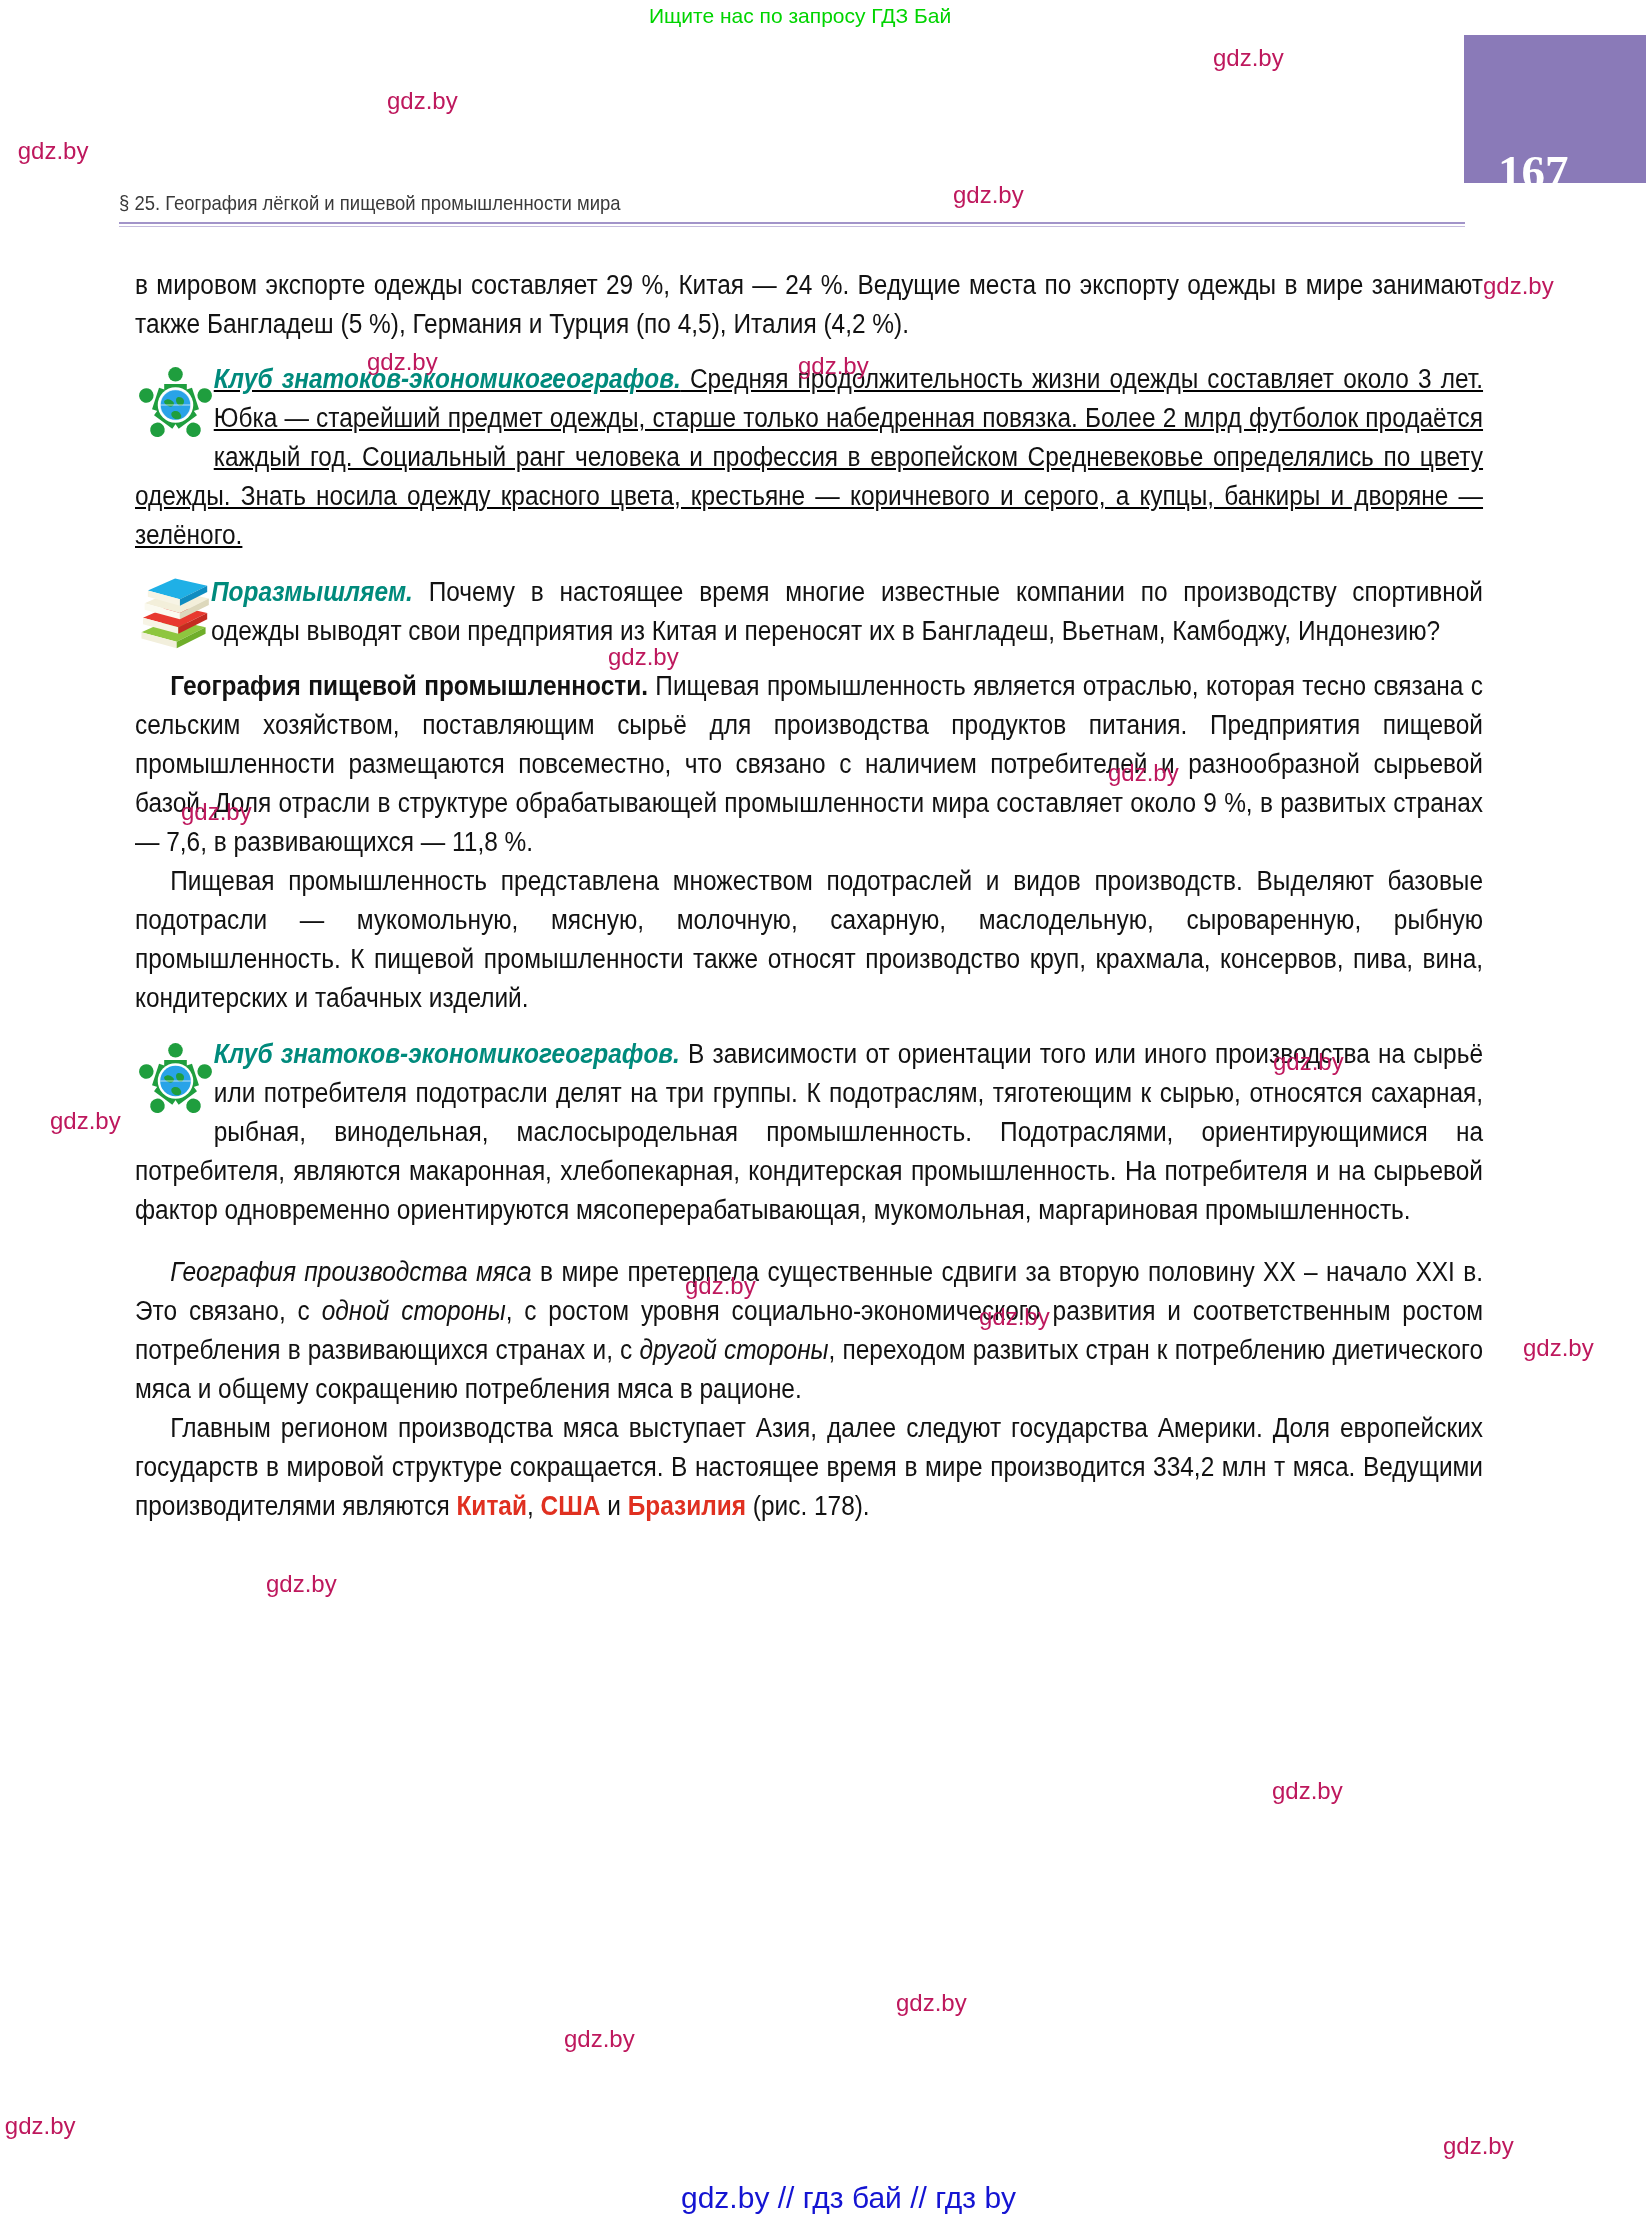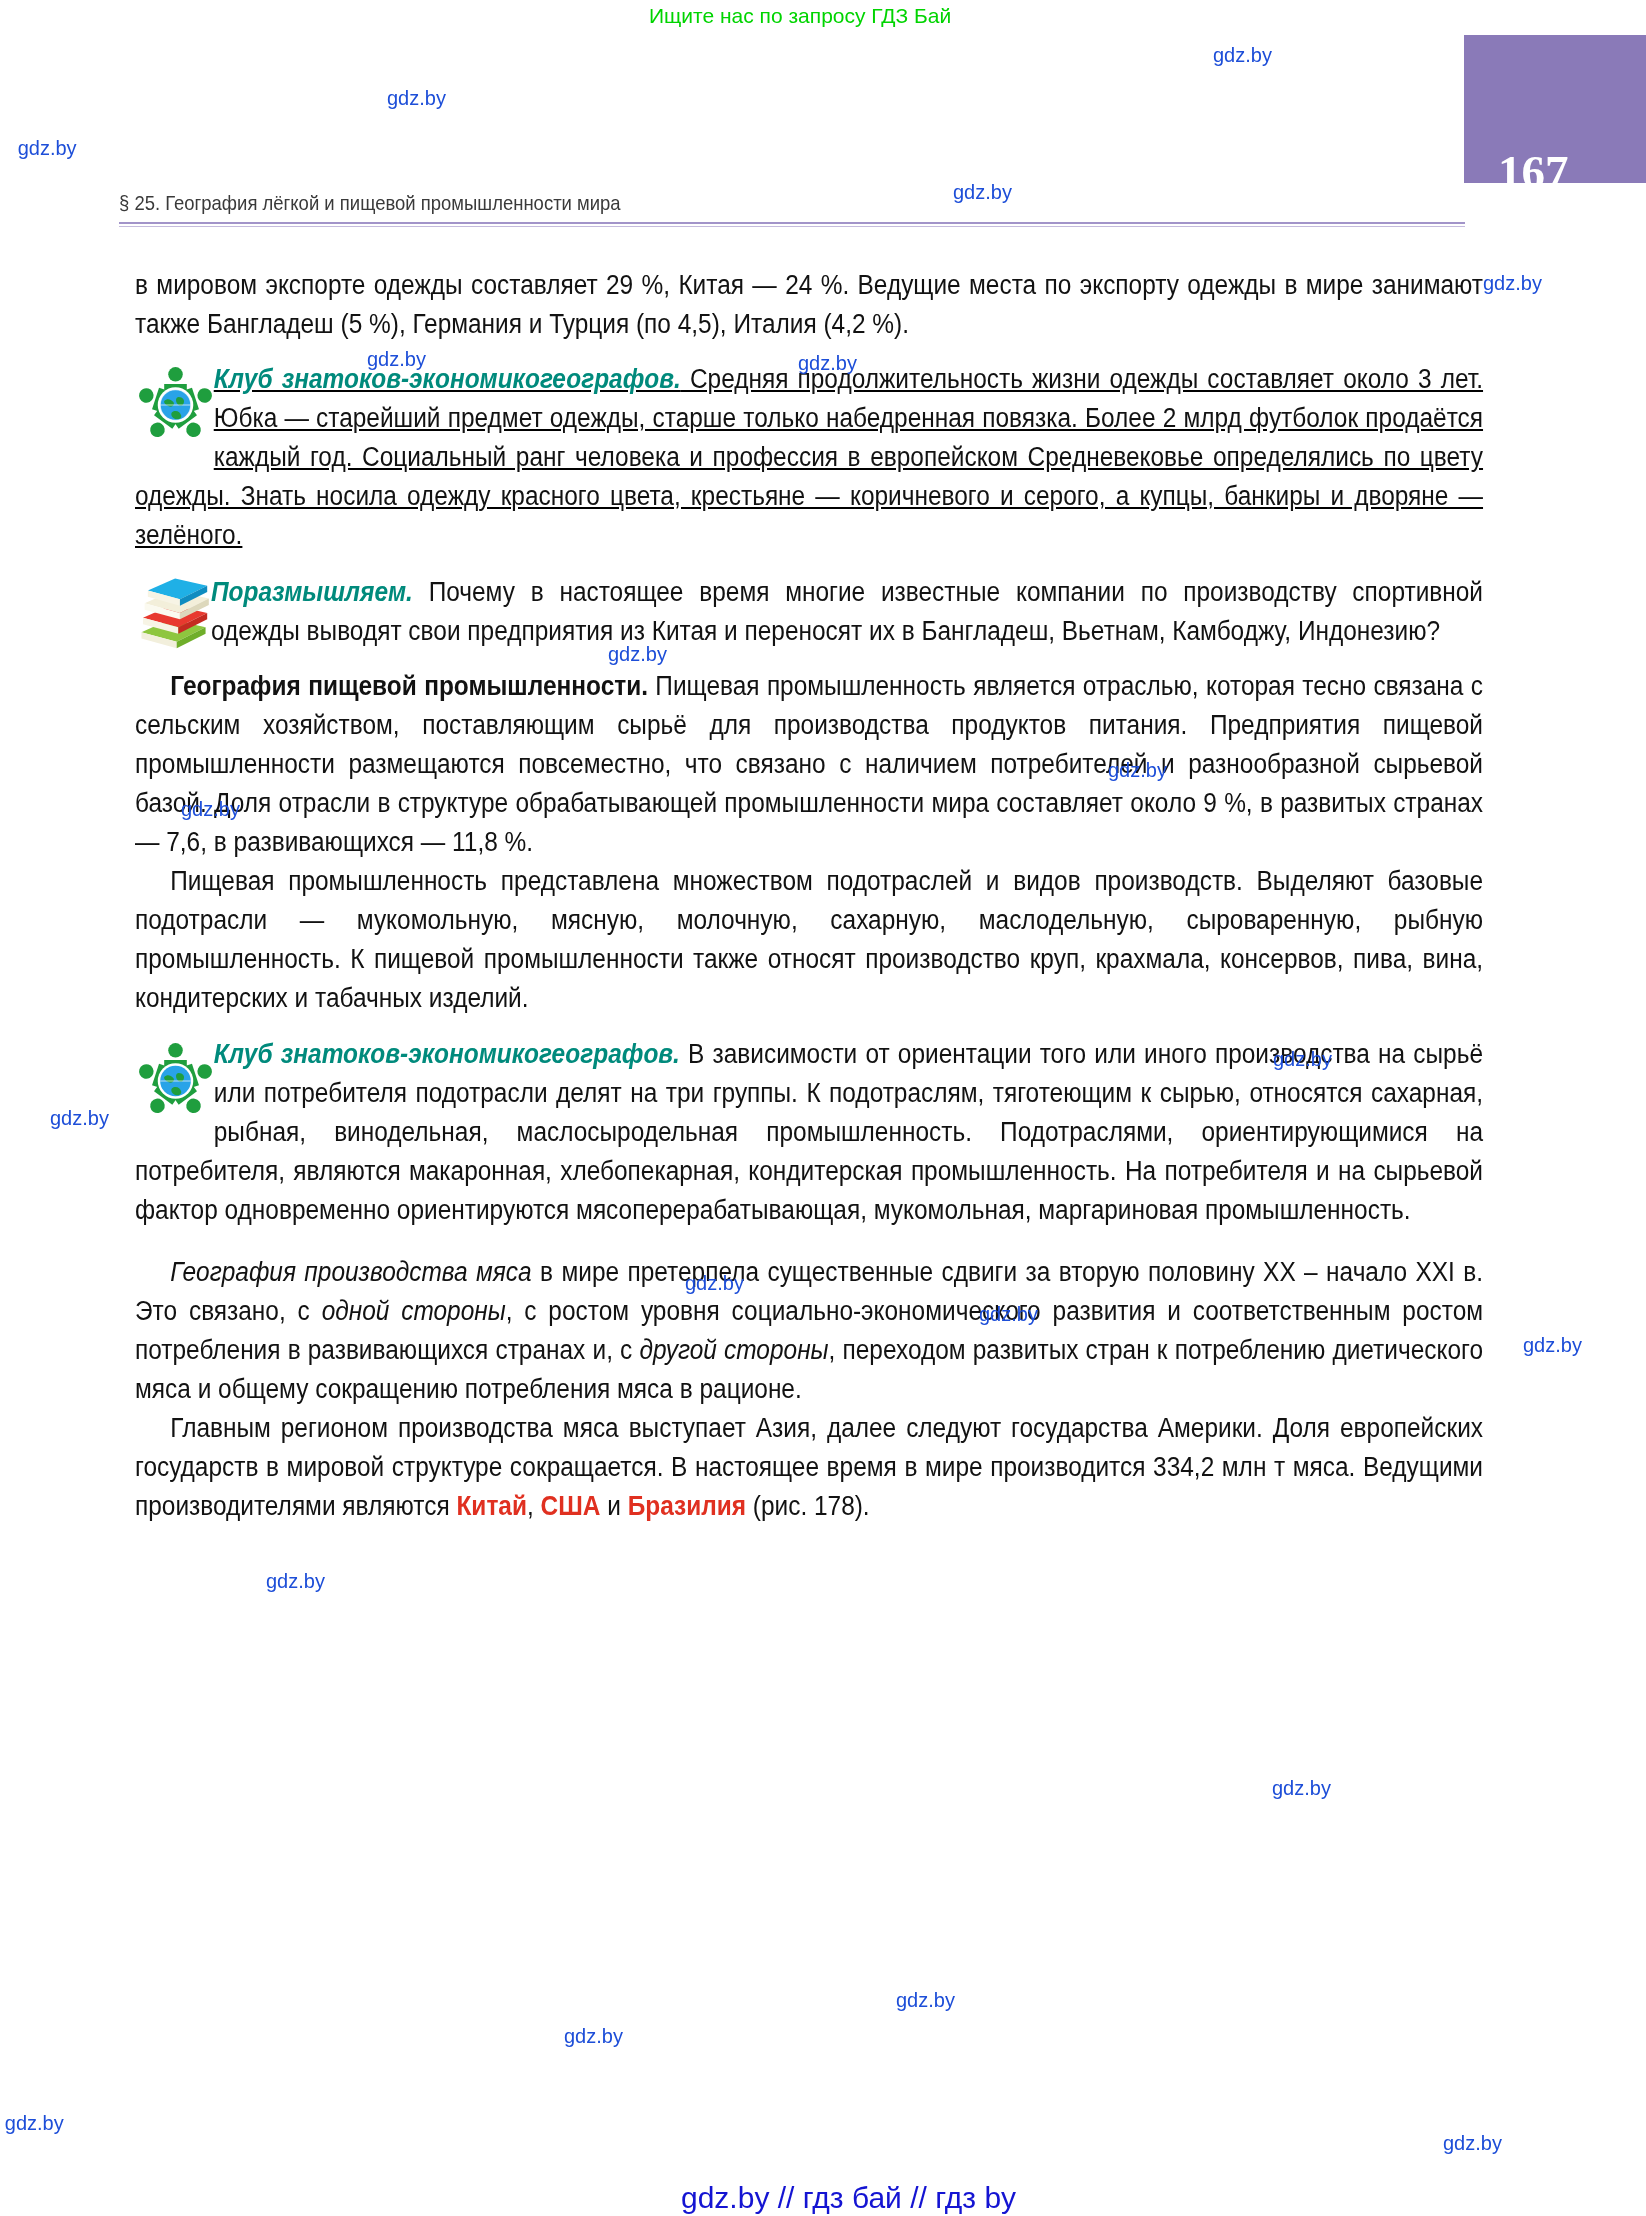--- a/index.html
+++ b/index.html
@@ -15,22 +15,22 @@
     width: 1647px;
     height: 2216px;
     background: #ffffff;
     overflow: hidden;
   }
 
   
   .wm {
     position: absolute;
     font-family: "Liberation Sans", sans-serif;
-    color: #1d4ed8;
-    font-size: 20px;
+    color: #be185d;
+    font-size: 24px;
     white-space: nowrap;
     letter-spacing: 0px;
     z-index: 5;
   }
   .wm-green {
     color: #00d400;
     font-size: 21px;
     font-weight: 400;
   }
   .wm-pink {

